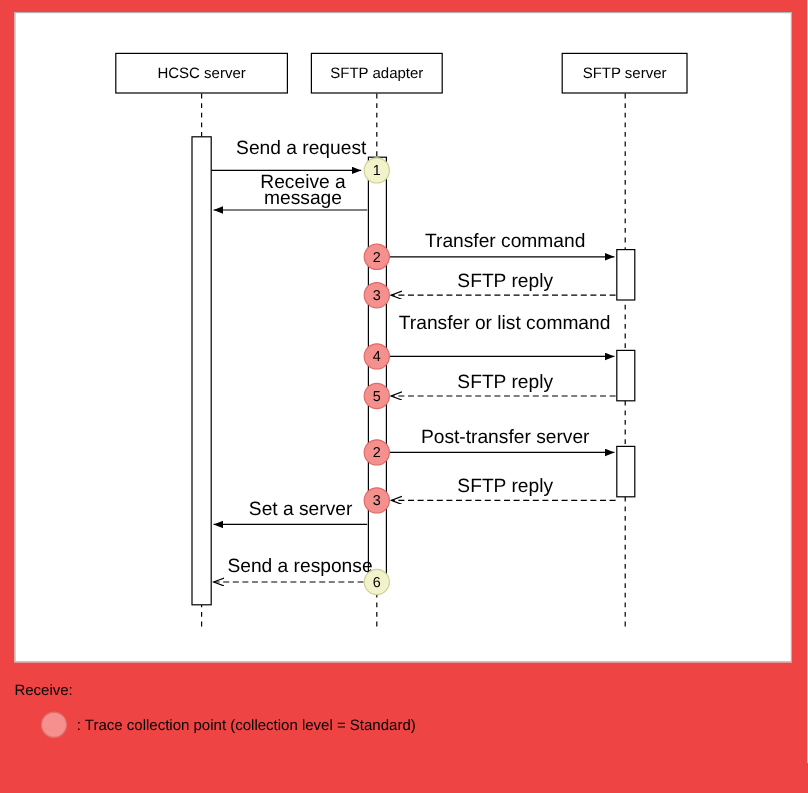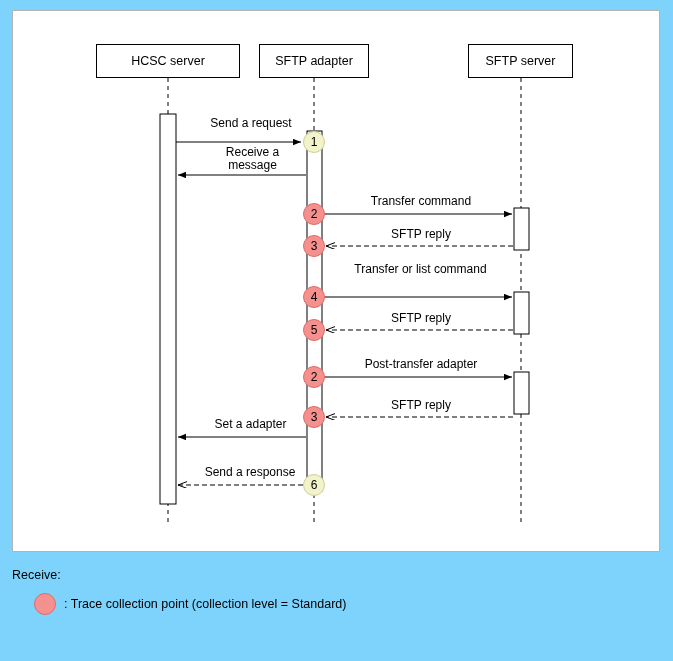--- a/index.html
+++ b/index.html
@@ -6,21 +6,21 @@
     margin: 0;
     padding: 0;
     background: #ffffff;
     font-family: "Liberation Sans", sans-serif;
   }
   #page {
     position: relative;
     width: 673px;
     height: 661px;
     overflow: hidden;
-    background: #7dd3fc;
+    background: #ef4444;
   }
   .diagram-box {
     position: absolute;
     left: 12px;
     top: 10px;
     width: 648px;
     height: 542px;
     border: 1px solid #b4b4b4;
     background: #ffffff;
     box-sizing: border-box;
@@ -36,21 +36,21 @@
     background: #ffffff;
     box-sizing: border-box;
     display: flex;
     align-items: center;
     justify-content: center;
     font-size: 12.5px;
     color: #000000;
   }
   .msg-label {
     position: absolute;
-    font-size: 12px;
+    font-size: 16px;
     color: #000000;
     white-space: pre;
     line-height: 13px;
     text-align: center;
   }
   .marker {
     position: absolute;
     width: 22px;
     height: 22px;
     border-radius: 50%;
@@ -152,23 +152,23 @@
     <line x1="303" y1="485" x2="178" y2="485" stroke="#000000" stroke-width="1" stroke-dasharray="5,3" marker-end="url(#arrowOpen)"></line>
   </svg>
 
   <div class="msg-label" style="left:192px; top:117px; width:118px;">Send a request</div>
   <div class="msg-label" style="left:200px; top:146px; width:105px;">Receive a
 message</div>
   <div class="msg-label" style="left:336px; top:195px; width:170px;">Transfer command</div>
   <div class="msg-label" style="left:336px; top:228px; width:170px;">SFTP reply</div>
   <div class="msg-label" style="left:328px; top:263px; width:185px;">Transfer or list command</div>
   <div class="msg-label" style="left:336px; top:312px; width:170px;">SFTP reply</div>
-  <div class="msg-label" style="left:330px; top:358px; width:182px;">Post-transfer adapter</div>
+  <div class="msg-label" style="left:330px; top:358px; width:182px;">Post-transfer server</div>
   <div class="msg-label" style="left:336px; top:399px; width:170px;">SFTP reply</div>
-  <div class="msg-label" style="left:188px; top:418px; width:125px;">Set a adapter</div>
+  <div class="msg-label" style="left:188px; top:418px; width:125px;">Set a server</div>
   <div class="msg-label" style="left:185px; top:466px; width:130px;">Send a response</div>
 
 
   <div class="marker adv" style="left:303px; top:131px;">
     <span>1</span>
   </div>
   <div class="marker std" style="left:303px; top:203px;">
     <span>2</span>
   </div>
   <div class="marker std" style="left:303px; top:235px;">

